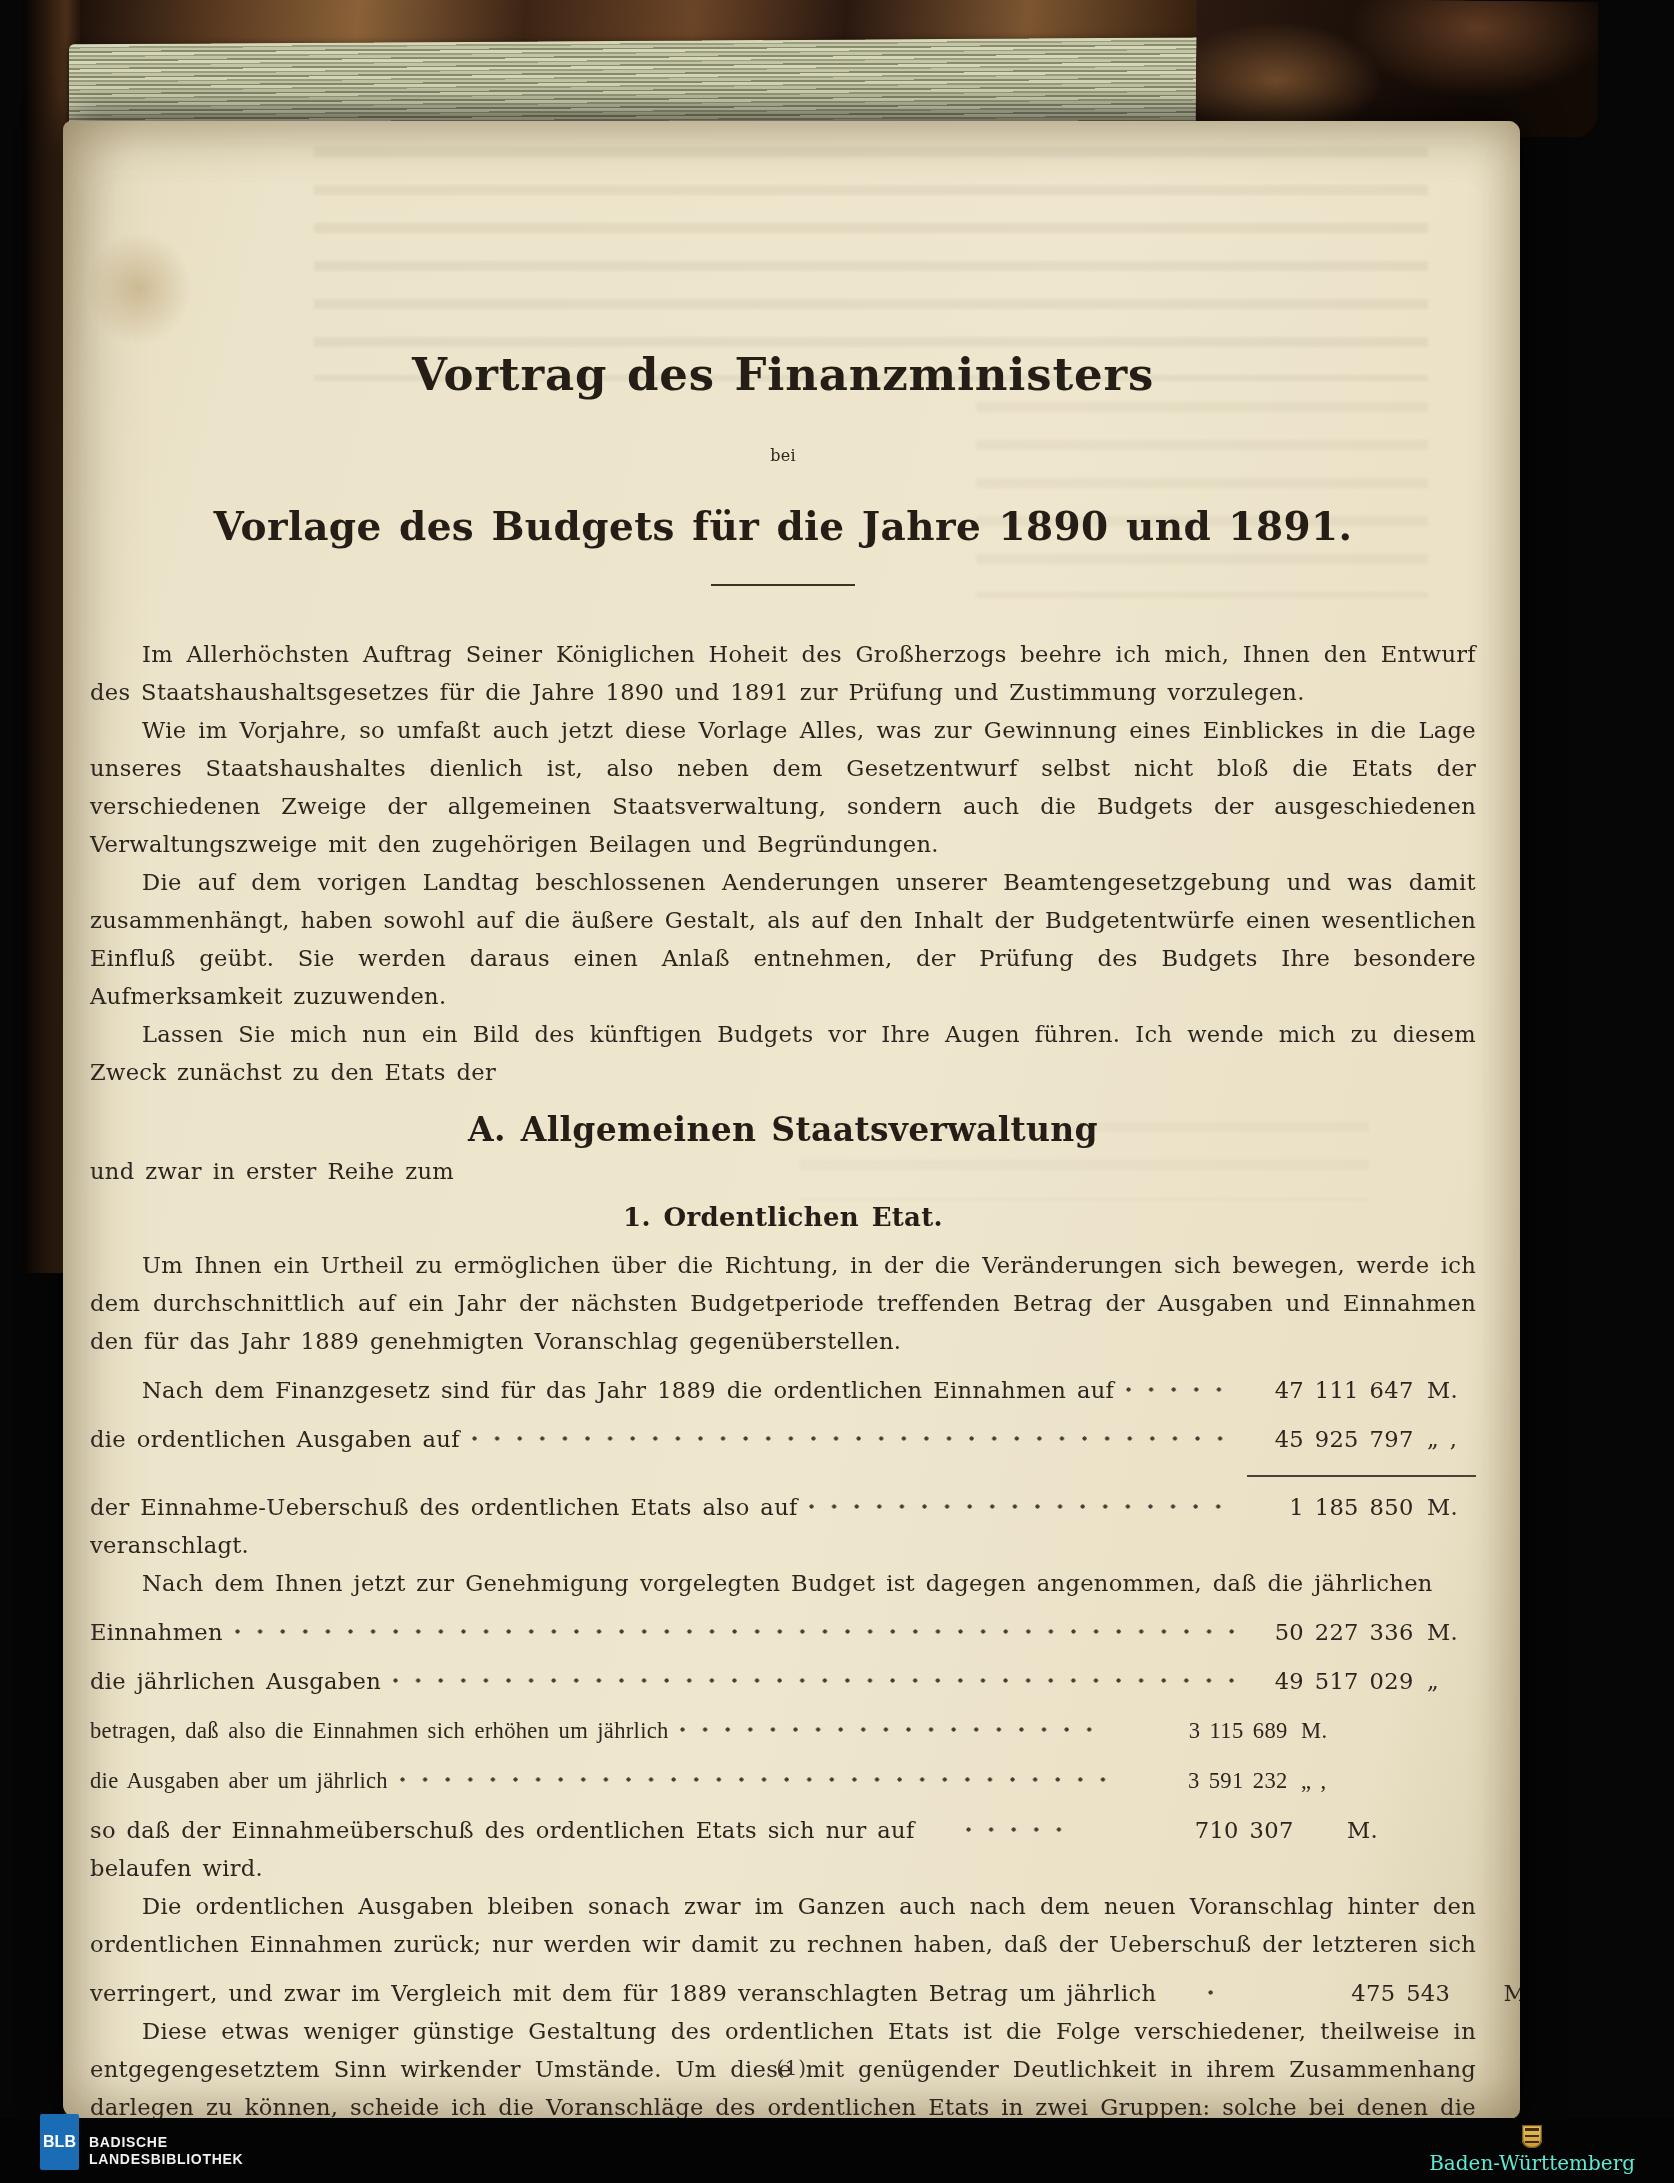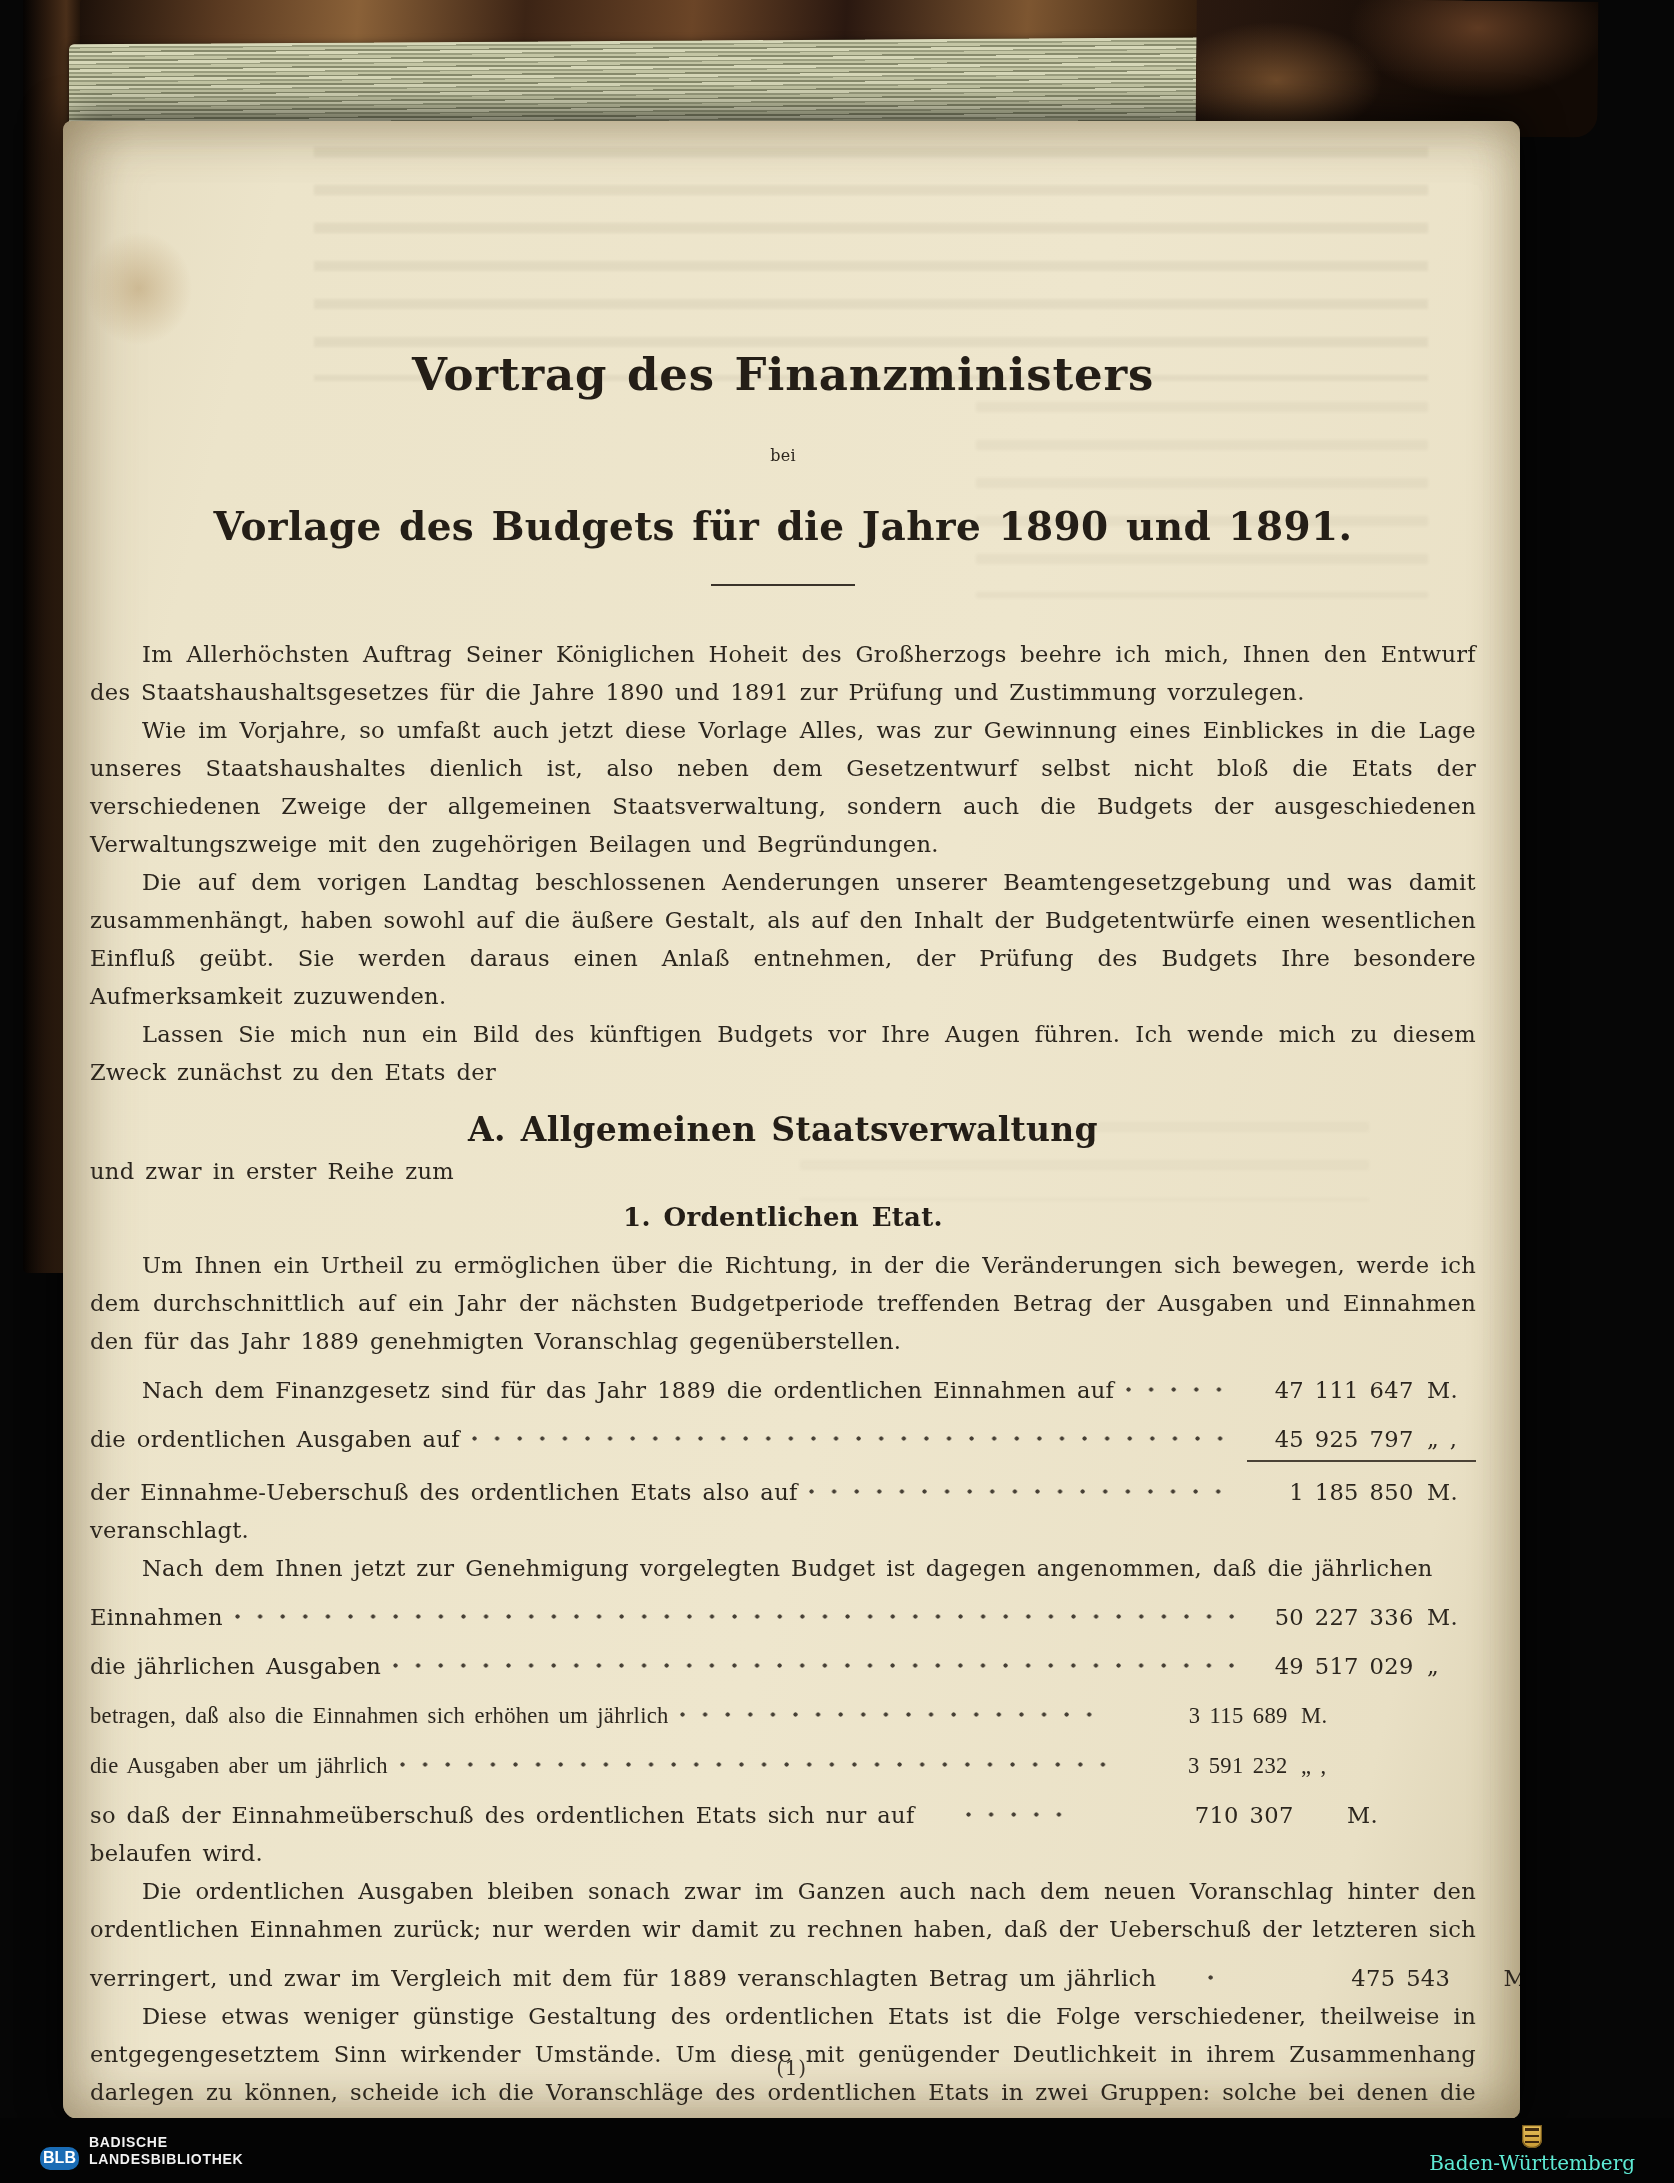--- a/index.html
+++ b/index.html
@@ -78,30 +78,30 @@
   .fin-row .dots {
     flex:1 1 auto; min-width:23.4px; height:38px; margin:0 11.7px;
     background-image:radial-gradient(circle at 2.5px 2.5px, rgba(52,45,36,.9) 1.8px, transparent 2.4px);
     background-size:22.6px 5px; background-repeat:repeat-x; background-position:0 27px;
   }
   .fin-row .fv { flex:0 0 167px; text-align:right; }
   .fin-row .fu { flex:0 0 49px; padding-left:13.4px; }
   .fin-row.indent { padding-left:52px; }
   .fin-row.mid  { padding-right:126px;font-family:Liberation Serif, serif; }
   .fin-row.mid2 { padding-right:80px;gap:40px; }
-  .fin-row.sum .fv, .fin-row.sum .fu { border-bottom:2.1px solid #4a4236; padding-bottom:2px; }
+  .fin-row.sum .fv, .fin-row.sum .fu { border-bottom:2.1px solid #4a4236; padding-bottom:17px; }
 
   .pagenum { position:absolute; left:0; right:0; bottom:39px; text-align:center; font-size:20px; letter-spacing:0.8px; color:#3a332a; }
 
   
   .footer { position:absolute; left:0; right:0; bottom:0; height:65px; background:#040404; }
   .blb-badge {
-    position:absolute; left:40px; bottom:13.4px; width:39px; height:23px; background:#1a6cb5;
+    position:absolute; left:40px; bottom:13.4px; width:39px; height:56px; background:#1a6cb5;
     color:#fff; font-family:"Liberation Sans", sans-serif; font-weight:700; font-size:16px;
-    display:flex; align-items:center; justify-content:center; border-radius:10px;
+    display:flex; align-items:center; justify-content:center; border-radius:2px;
   }
   .blb-lines {
     position:absolute; left:89px; bottom:14.2px; color:#f2f2f2;
     font-family:"Liberation Sans", sans-serif; font-size:14px; font-weight:700;
     letter-spacing:0.7px; line-height:17.6px;
   }
   .bw-wrap { position:absolute; right:40px; bottom:8.4px; text-align:center; color:#5eead4; }
   .bw-emblem {
     width:20px; height:23.4px; margin:0 auto 2.5px;
     background:linear-gradient(180deg,#e8c05a,#c89a35);

